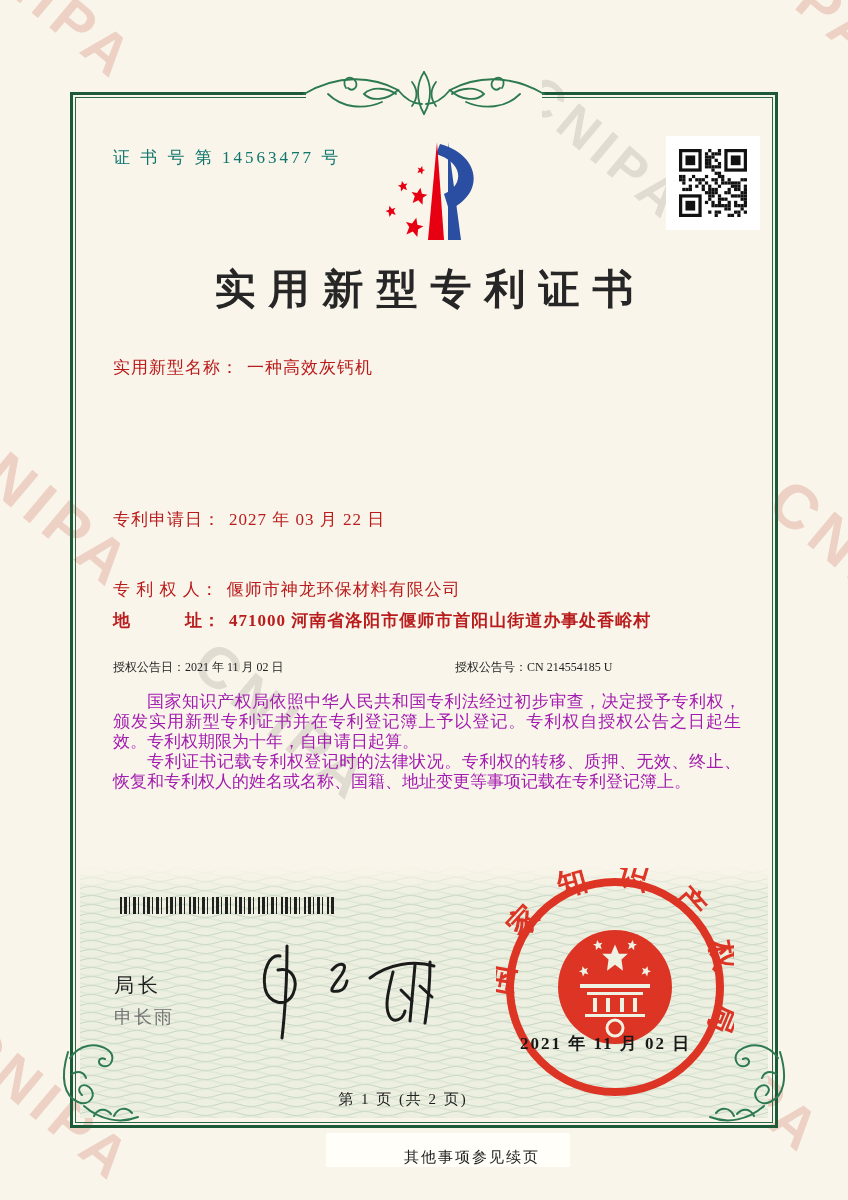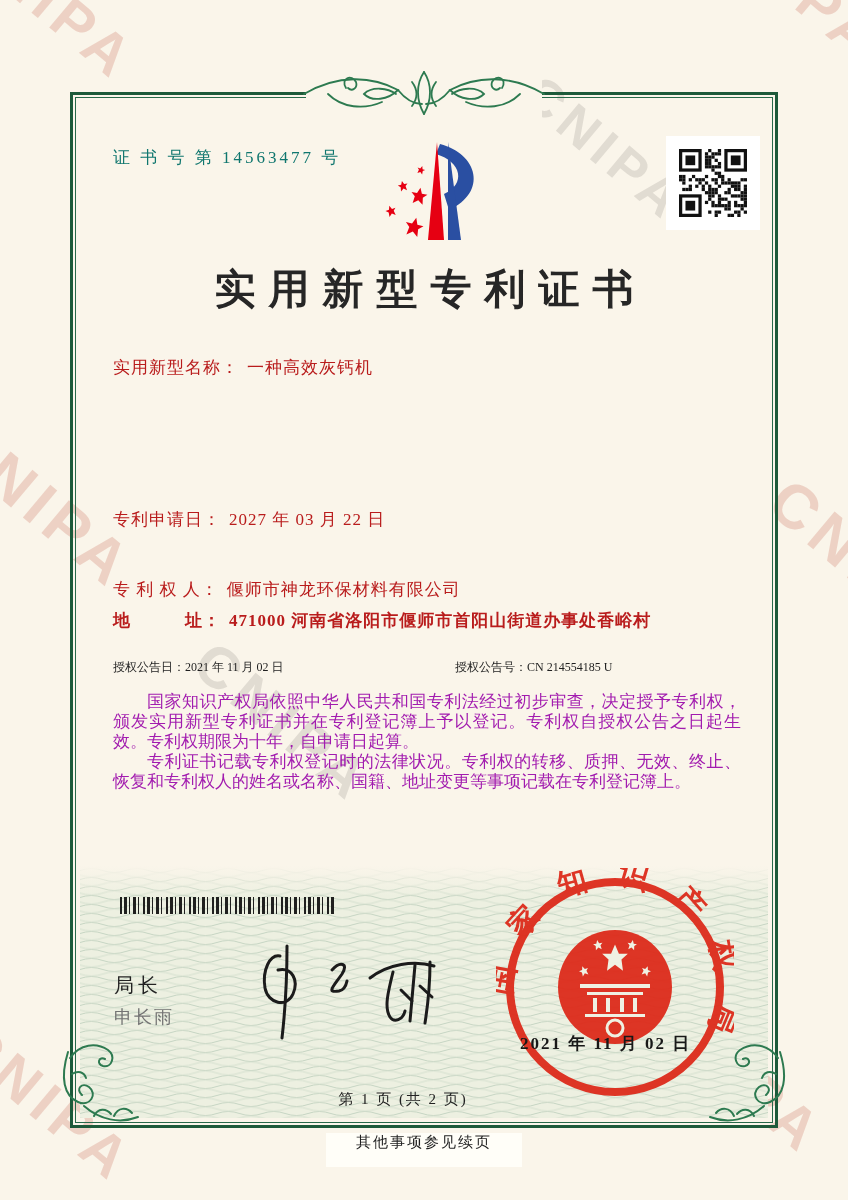--- a/index.html
+++ b/index.html
@@ -66,21 +66,21 @@
 
   
   .seal{position:absolute;left:496px;top:868px;width:238px;height:238px;opacity:0.95;}
   .seal-date{position:absolute;left:520px;top:1032px;font-size:17px;font-weight:600;
              color:#181818;letter-spacing:2px;white-space:nowrap;}
 
   
   .page-info{position:absolute;left:0;top:1090px;width:744px;text-align:center;
              font-size:15px;color:#222;letter-spacing:2px;margin-left:31px;}
   .cont-box{position:absolute;left:326px;top:1133px;width:196px;height:34px;background:#fffef8;
-            display:flex;align-items:flex-start;justify-content:center;}
+            display:flex;align-items:flex-end;justify-content:center;padding-left:48px;}
   .cont-box span{font-size:15px;color:#1e1e1e;letter-spacing:2px;}
 
   
   .orn-top{position:absolute;left:298px;top:64px;width:252px;height:58px;}
   .orn-corner{position:absolute;width:100px;height:96px;}
   .orn-bl{left:56px;top:1034px;}
   .orn-br{left:692px;top:1034px;transform:scaleX(-1);}
 </style>
 </head>
 <body>

